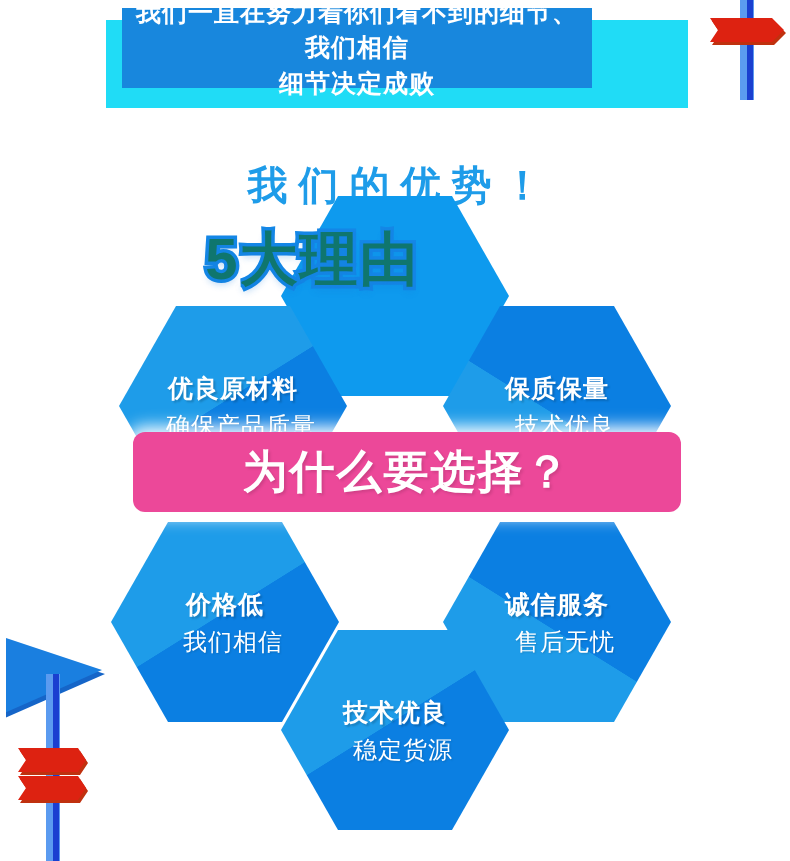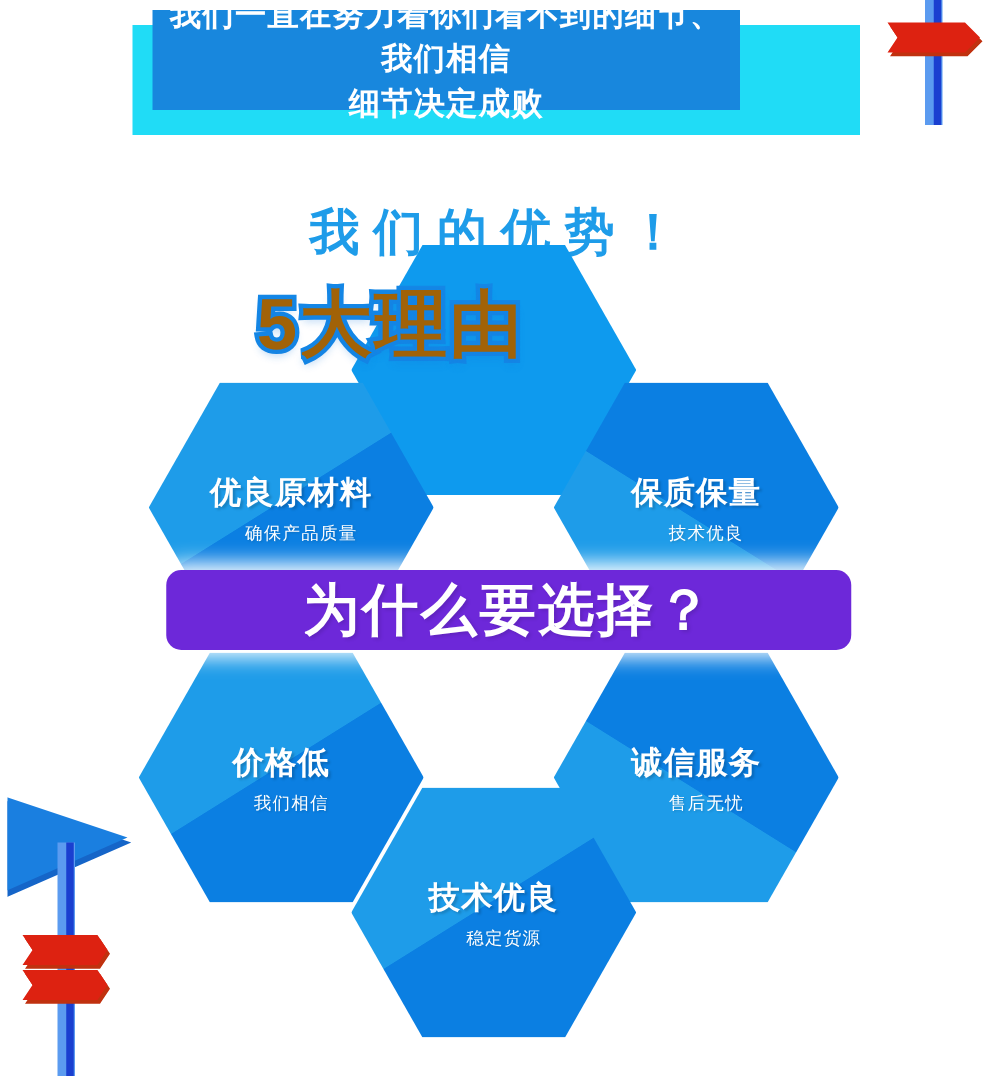--- a/index.html
+++ b/index.html
@@ -132,21 +132,21 @@
   .hex .title {
     color: #ffffff;
     font-size: 25px;
     font-weight: bold;
     letter-spacing: 1px;
     text-shadow: 2px 2px 2px rgba(0,0,0,0.18);
     line-height: 1.2;
   }
   .hex .sub {
     color: #ffffff;
-    font-size: 14px;
+    font-size: 24px;
     font-weight: normal;
     letter-spacing: 1px;
     margin-top: 9px;
     text-shadow: 1px 1px 2px rgba(0,0,0,0.15);
     line-height: 1.2;
     margin-left: 16px;
   }
 
   
   .hex-top     { left: 281px; top: 196px; }
@@ -160,34 +160,34 @@
   .reasons {
     position: absolute;
     left: 0;
     top: 221px;
     width: 625px;
     text-align: center;
     z-index: 6;
     font-size: 58px;
     font-weight: bold;
     letter-spacing: 2px;
-    color: #a16207;
+    color: #0f766e;
     -webkit-text-stroke: 7px #1487e6;
     paint-order: stroke fill;
     text-shadow: 0 5px 7px rgba(20,120,220,0.30);
   }
 
   
   .ribbon {
     position: absolute;
     left: 133px;
-    top: 456px;
+    top: 432px;
     width: 548px;
-    height: 64px;
-    background: #6d28d9;
+    height: 80px;
+    background: #ec4899;
     border-radius: 12px;
     display: flex;
     align-items: center;
     justify-content: center;
     z-index: 7;
     box-shadow: 0 0 16px 6px rgba(255,255,255,0.95);
   }
   .ribbon-text {
     color: #ffffff;
     font-size: 45px;

